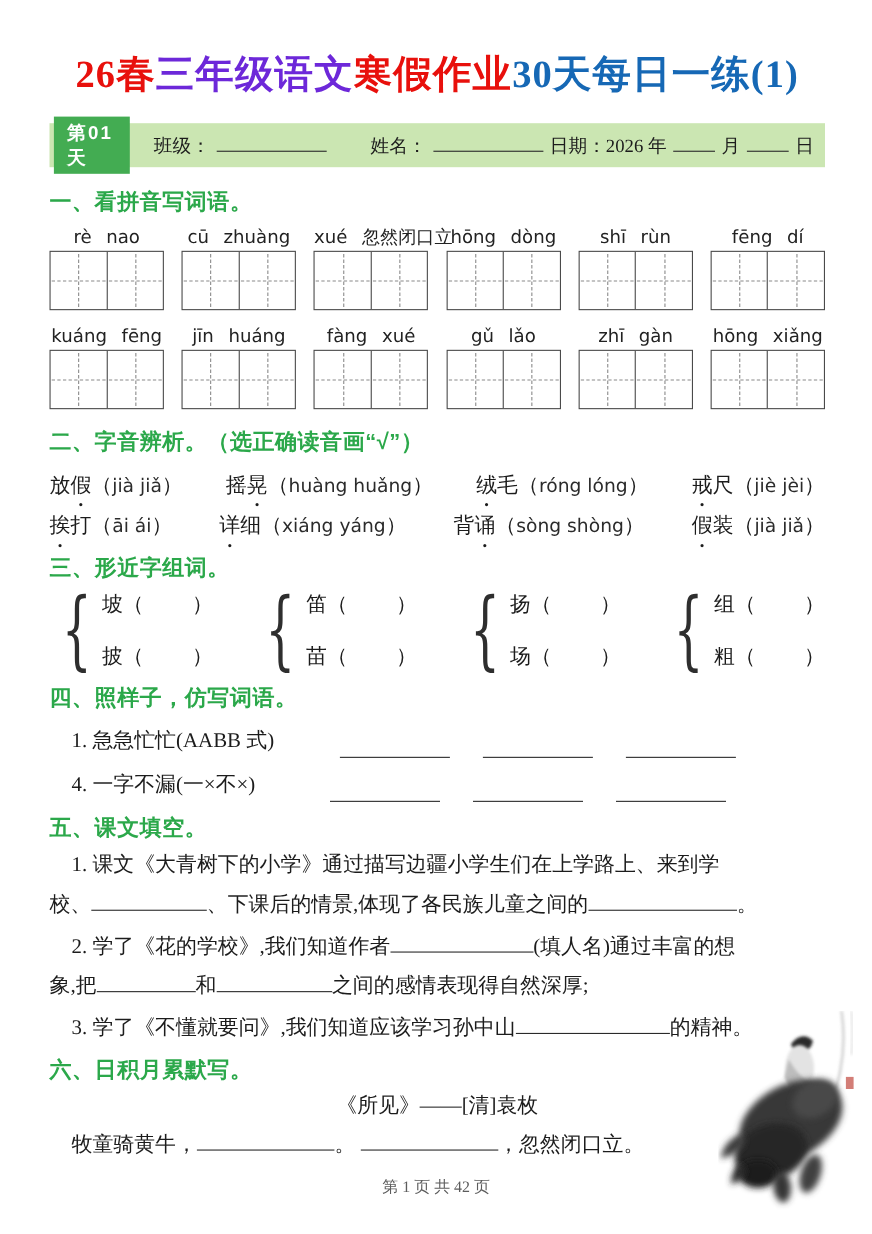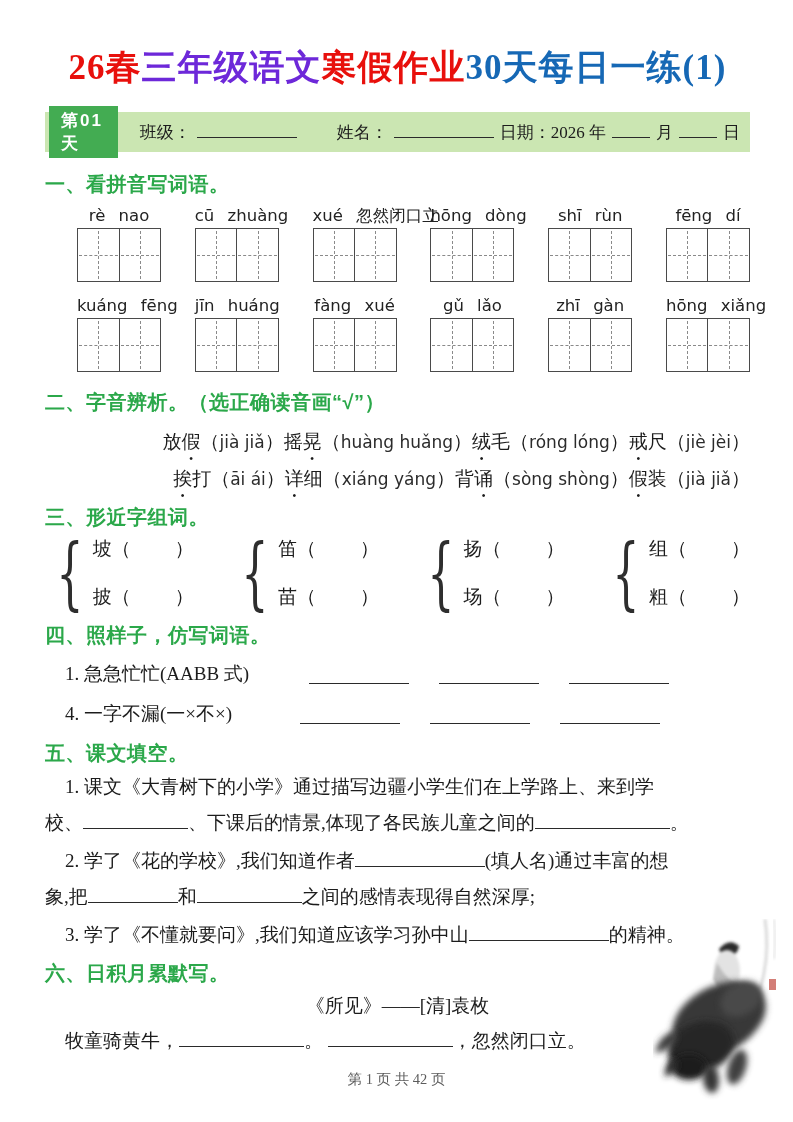--- a/index.html
+++ b/index.html
@@ -46,41 +46,41 @@
   
   .sec-head {
     color:#2ba84a; font-weight:bold; font-size:20px; line-height:28px;
     font-family:"Liberation Sans", sans-serif; letter-spacing:0.5px;
   }
   .mt18{margin-top:18px;} .mt16{margin-top:16px;} .mt10{margin-top:10px;}
   .mt8{margin-top:8px;} .mt6{margin-top:6px;}
 
   
   .py-row { display:flex; justify-content:space-between; margin-top:6px; }
-  .py-unit { width:84px;margin-left:32px; }
+  .py-unit { width:104px; }
   .py-label {
     text-align:center; font-family:"DejaVu Sans", sans-serif;
     font-size:16.5px; color:#222; line-height:24px; word-spacing:8px; white-space:nowrap;
   }
   .py-box {
     display:flex; height:54px; border:1.7px solid #4a4a4a; background:#fff;
   }
   .py-cell { flex:1; position:relative; }
   .py-cell + .py-cell { border-left:1.7px solid #4a4a4a; }
   .py-cell::before {
     content:""; position:absolute; left:50%; top:2px; bottom:2px;
     border-left:1.4px dashed #8a8a8a;
   }
   .py-cell::after {
     content:""; position:absolute; top:50%; left:1px; right:1px;
     border-top:1.4px dashed #8a8a8a;
   }
 
   
-  .s2-row { display:flex; justify-content:flex-end; font-size:19px; line-height:32px; white-space:nowrap; }
+  .s2-row { display:flex; justify-content:space-between; font-size:19px; line-height:32px; white-space:nowrap; }
   .s2-row1 { margin-top:10px; }
   .s2-row2 { margin-top:5px; }
   .s2-word { font-weight:500; }
   .dot-char { position:relative; display:inline-block; }
   .dot-char::after {
     content:"•"; position:absolute; left:50%; transform:translateX(-50%);
     bottom:-0.62em; font-size:12px; color:#1c1c1c; line-height:1;
   }
   .s2-py { font-family:"DejaVu Sans", sans-serif; font-size:17px; color:#2b2b2b; }
 
@@ -90,21 +90,21 @@
   .brace {
     font-family:"DejaVu Serif", serif; font-size:78px; font-weight:400;
     color:#2e2e2e; transform:scaleX(0.55); transform-origin:center;
     line-height:80px; margin-right:-2px;
   }
   .s3-col { display:flex; flex-direction:column; gap:22px; font-size:19px; }
   .s3-line { white-space:nowrap; }
   .s3-gap { display:inline-block; width:44px; }
 
   
-  .s4-item { display:flex; align-items:center; margin-top:10px; font-size:19px; line-height:30px; padding-left:20px; }
+  .s4-item { display:flex; align-items:flex-end; margin-top:10px; font-size:19px; line-height:30px; padding-left:20px; }
   .s4-example { white-space:nowrap; }
   .s4-blanks { display:flex; gap:30px; margin-left:60px; }
 
   
   .para { font-size:19px; line-height:36px; margin-top:2px; }
   .indent { padding-left:20px; }
 
   
   .poem-title { text-align:center; font-size:19px; line-height:34px; margin-top:2px; }
   .poem-line { font-size:19px; line-height:36px; padding-left:20px; }

